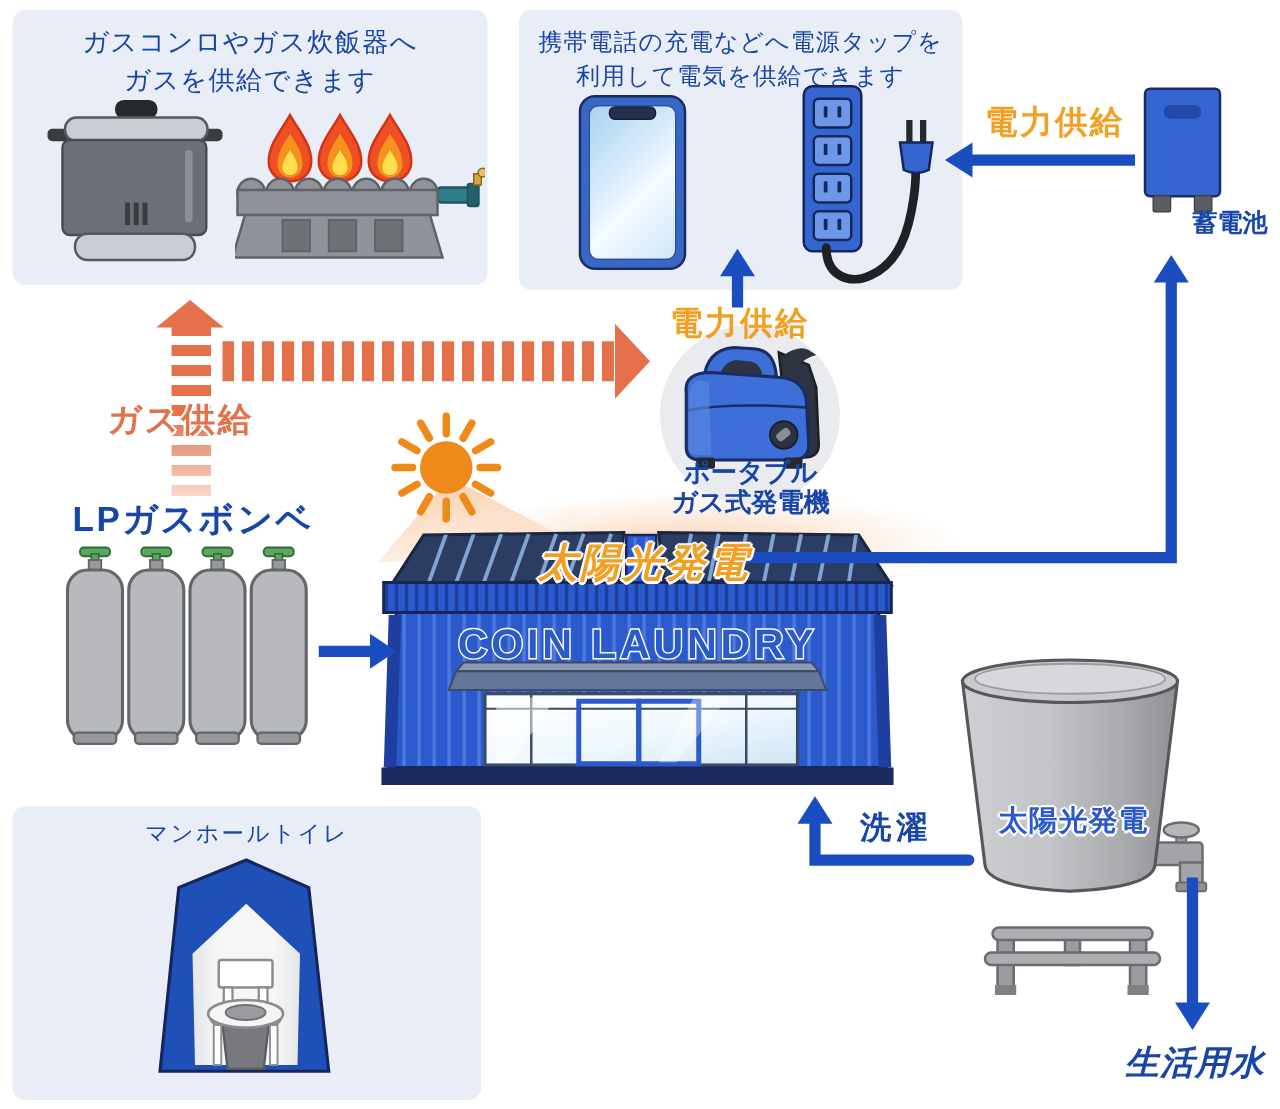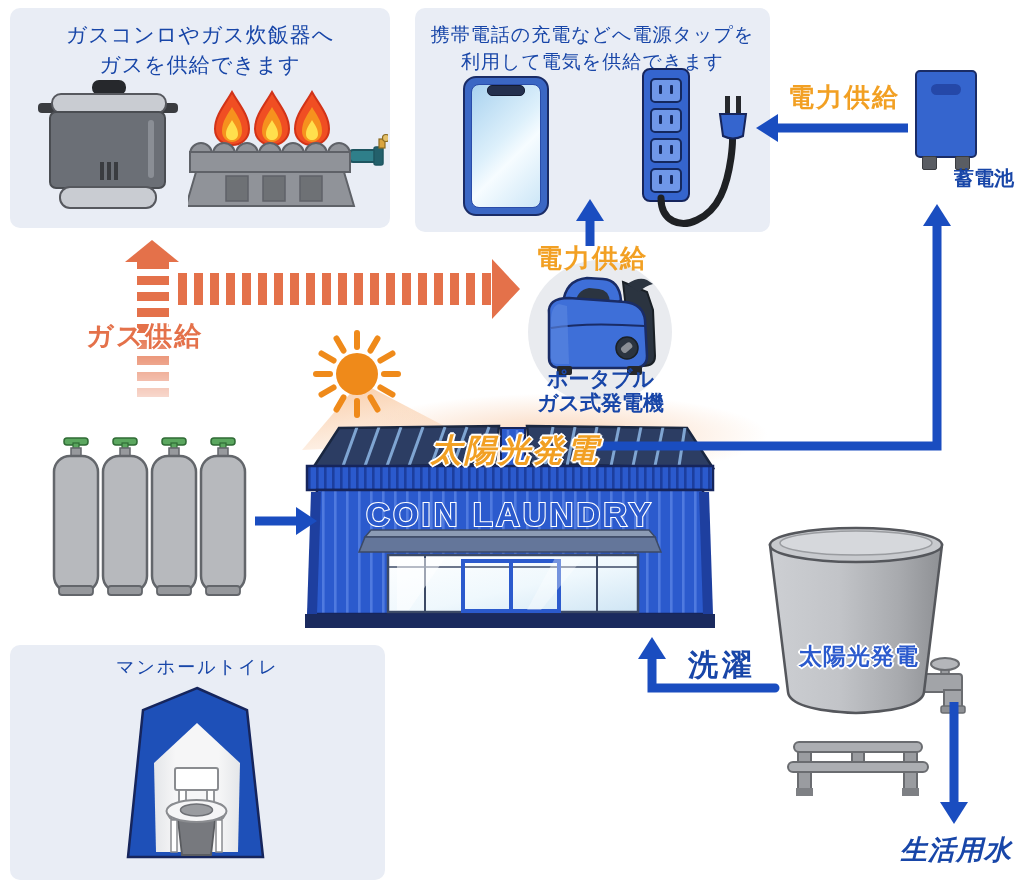--- a/index.html
+++ b/index.html
@@ -23,21 +23,21 @@
   .lbl-orange{color:#F2A023;}
   .lbl-salmon{color:#E4714A;}
   .outline-white{text-shadow:-2px 0 0 #fff,2px 0 0 #fff,0 -2px 0 #fff,0 2px 0 #fff,-1px -1px 0 #fff,1px -1px 0 #fff,-1px 1px 0 #fff,1px 1px 0 #fff;}
   #lbl-power-supply-right{left:788px;top:80px;font-size:26px;letter-spacing:2px;}
   #lbl-battery{left:902px;top:165px;width:68px;text-align:center;font-size:20px;margin-left:48px;}
   #lbl-power-supply-center{left:536px;top:241px;font-size:26px;letter-spacing:2px;}
   #lbl-generator{left:528px;top:367px;width:145px;text-align:center;font-size:21px;line-height:1.15;}
   #lbl-gas-supply{left:86px;top:318px;font-size:27px;letter-spacing:2px;z-index:6;}
   #lbl-lp-gas{left:58px;top:397px;font-size:28px;letter-spacing:2px;}
   #lbl-solar{left:430px;top:429px;font-size:32px;letter-spacing:2px;z-index:6;font-style:italic;}
-  #lbl-laundry{left:688px;top:645px;font-size:30px;letter-spacing:4px;font-family:Liberation Mono, monospace;}
+  #lbl-laundry{left:688px;top:645px;font-size:25px;letter-spacing:4px;font-family:Liberation Mono, monospace;}
   #lbl-tank{left:799px;top:641px;font-size:23px;letter-spacing:1px;color:#2B5ACD;z-index:6;}
   #lbl-water{left:900px;top:832px;font-size:27px;letter-spacing:1px;font-style:italic;}
   
   .layer-glow{z-index:2;}
   .layer-art{z-index:3;}
   .layer-icon{z-index:4;}
   .layer-arrow{z-index:5;}
   
   #gas-dash-v{left:137px;top:260px;width:32px;height:142px;z-index:5;
     background:repeating-linear-gradient(to bottom,#E4714A 0px,#E4714A 9px,rgba(0,0,0,0) 9px,rgba(0,0,0,0) 16px);
@@ -387,18 +387,19 @@
   </svg>
 
   <div class="lbl lbl-orange" id="lbl-power-supply-right">電力供給</div>
   <div class="lbl lbl-blue" id="lbl-battery">蓄電池</div>
   <div class="lbl lbl-orange" id="lbl-power-supply-center">電力供給</div>
   <div class="lbl lbl-salmon outline-white" id="lbl-gas-supply">ガス供給</div>
   <div class="lbl lbl-blue" id="lbl-generator">
     <div>ポータブル</div>
     <div>ガス式発電機</div>
   </div>
+  <div class="lbl lbl-blue" id="lbl-lp-gas">LPガスボンベ</div>
   <div class="lbl lbl-orange outline-white" id="lbl-solar">太陽光発電</div>
   <div class="lbl lbl-blue" id="lbl-laundry">洗濯</div>
   <div class="lbl outline-white" id="lbl-tank">太陽光発電</div>
   <div class="lbl lbl-blue" id="lbl-water">生活用水</div>
 
 </div>
 
 </body></html>

